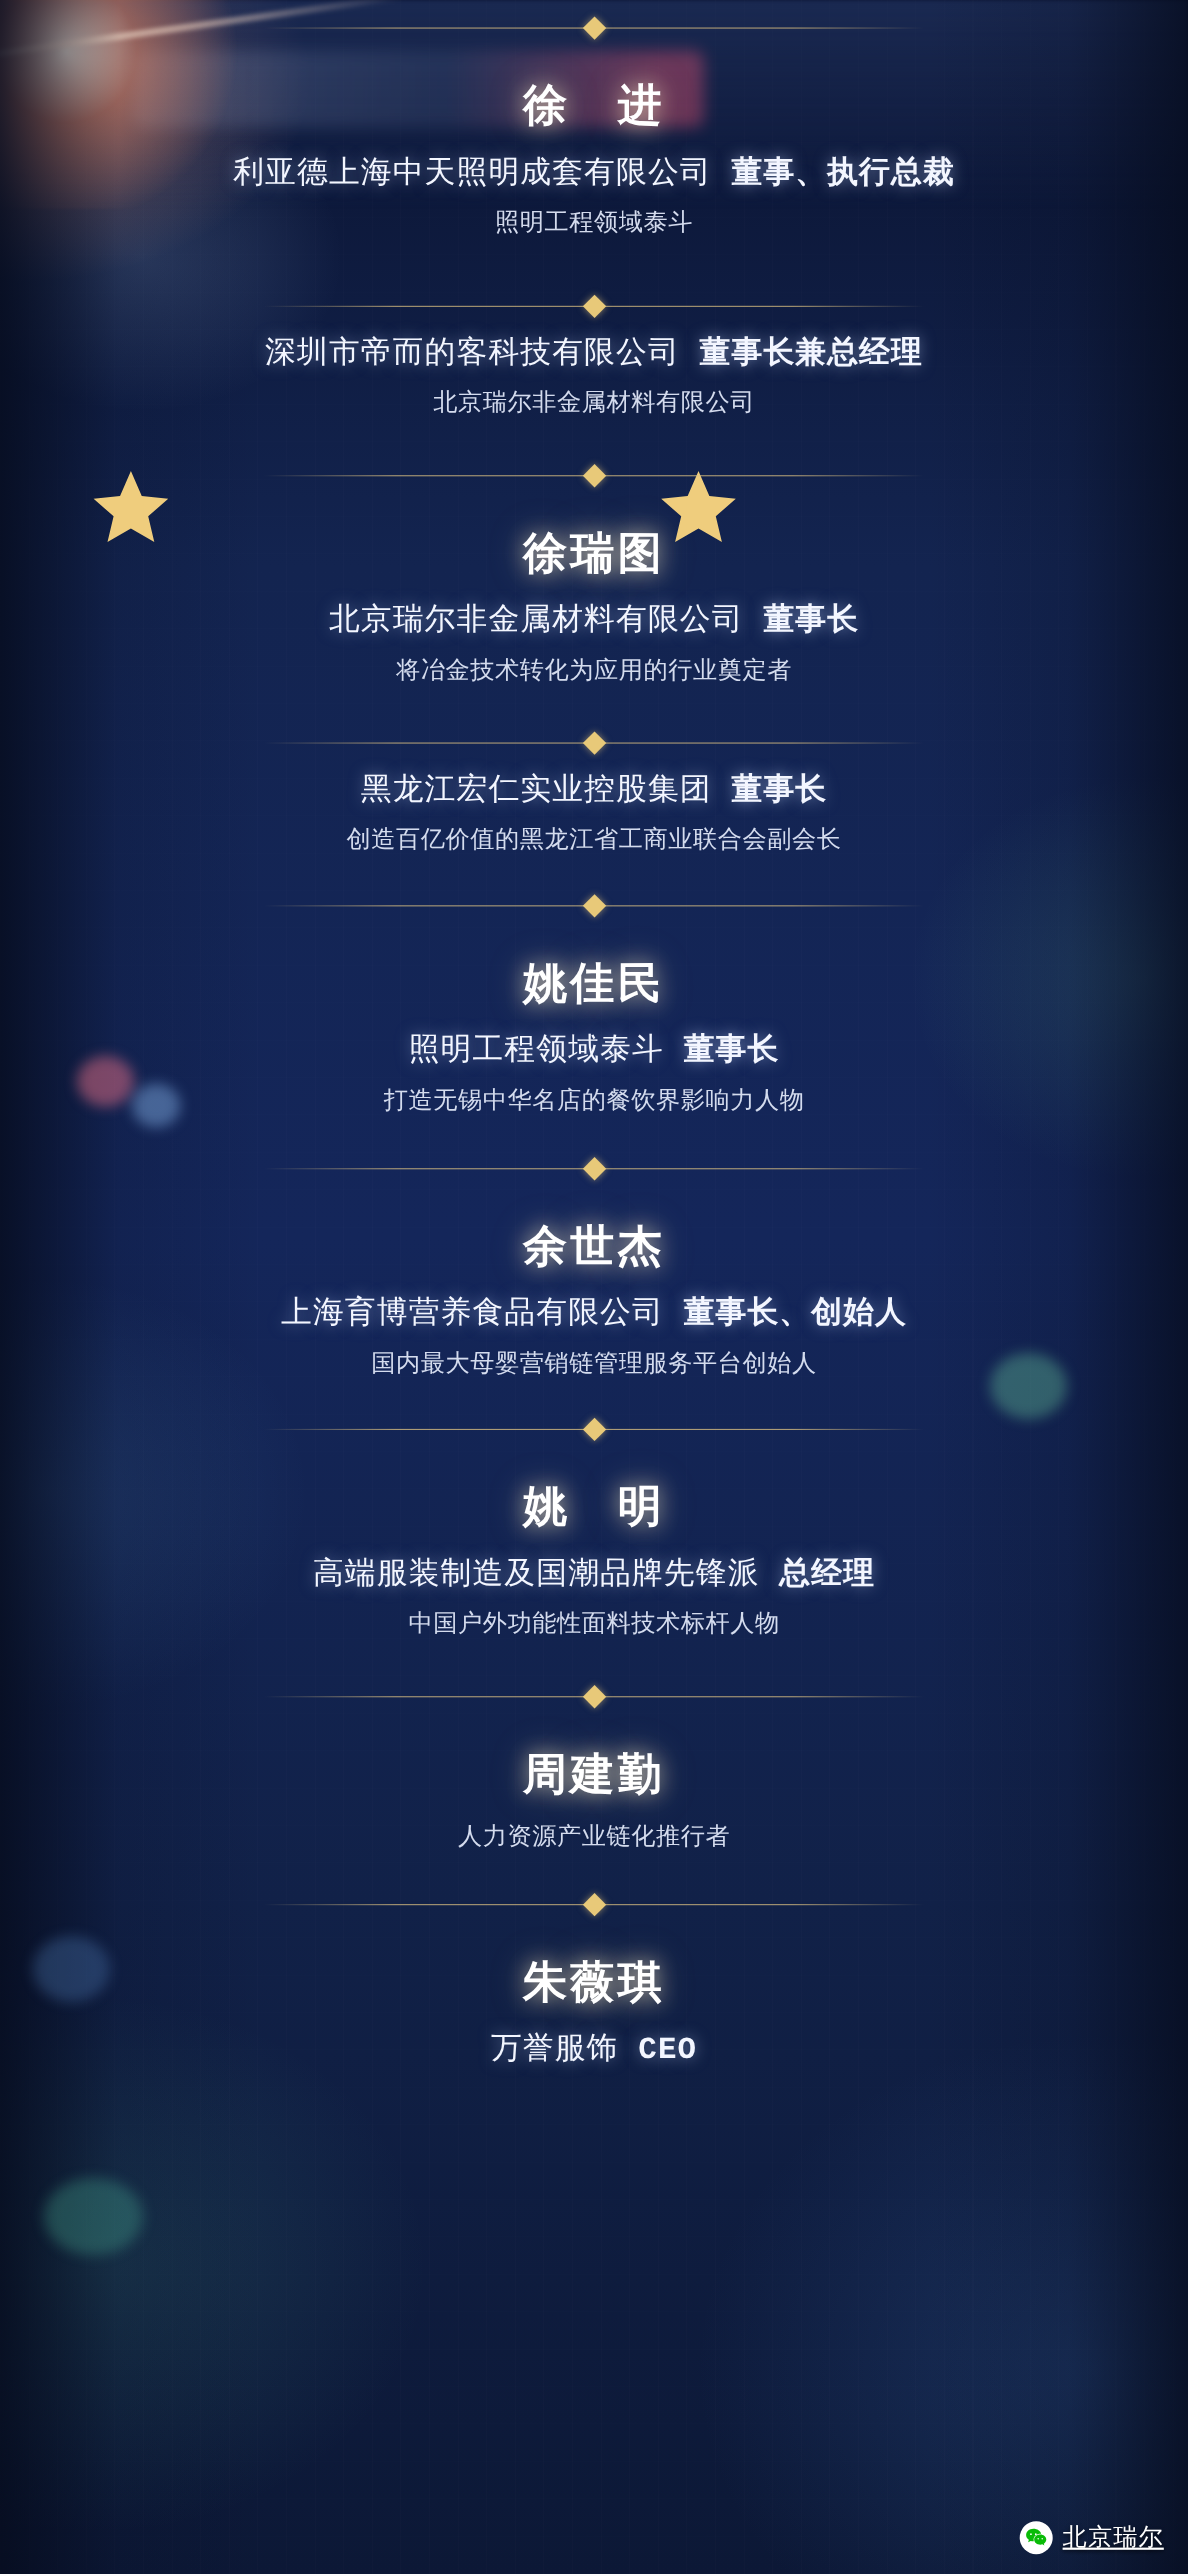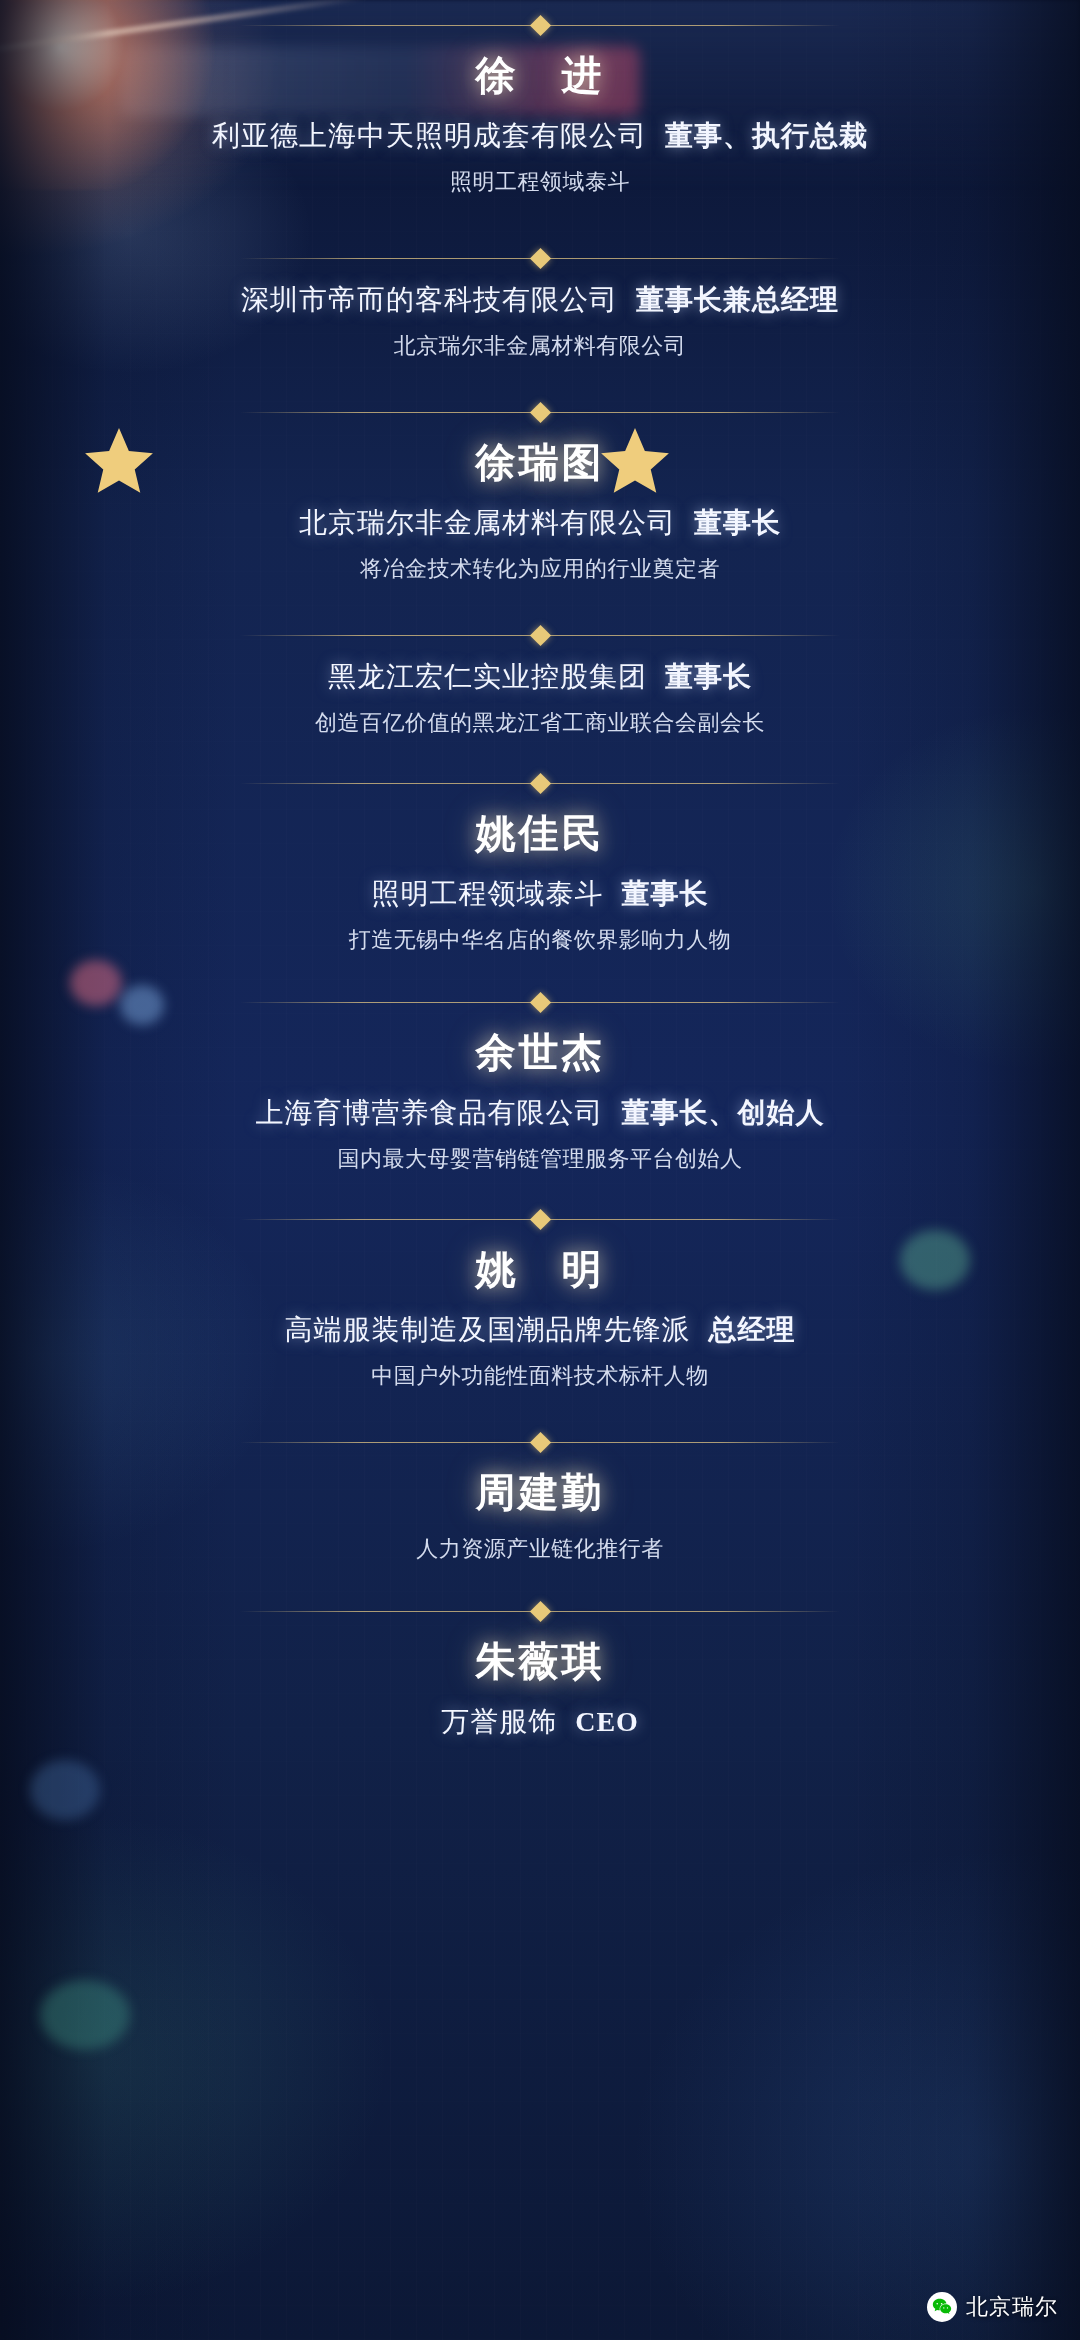--- a/index.html
+++ b/index.html
@@ -116,24 +116,24 @@
     color: #eef3ff;
     padding: 6px 0 4px;
   }
   .entry .name {
     font-family: "Liberation Serif", serif;
     font-weight: bold;
     font-size: 40px;
     letter-spacing: 3px;
     color: #ffffff;
     text-shadow: 0 0 18px rgba(255,240,200,0.65), 0 0 34px rgba(255,225,170,0.35);
-    margin: 0 0 14px;
+    margin: 20px 0 14px;
   }
   .entry .org {
-    font-family: Liberation Serif, serif;
+    font-family: Liberation Mono, monospace;
     font-size: 28px;
     color: #f3f6ff;
     letter-spacing: 1px;
     text-shadow: 0 0 14px rgba(200,220,255,0.5);
     margin-bottom: 12px;
   }
   .entry .org .sep { display: inline-block; width: 18px; }
   .entry .org .title-part { font-weight: bold; }
   .entry .desc {
     font-size: 22px;
@@ -154,20 +154,21 @@
     position: absolute;
     right: 22px;
     bottom: 18px;
     display: flex;
     align-items: center;
     gap: 9px;
     color: #ffffff;
     font-size: 22px;
     letter-spacing: 1px;
     text-shadow: 0 1px 4px rgba(0,0,0,.7);
+    text-decoration: underline;
   }
   .wm .wechat {
     width: 30px; height: 30px;
     border-radius: 50%;
     background: #ffffff;
     display: flex;
     align-items: center;
     justify-content: center;
   }
   .wm .wechat svg { display:block; }

